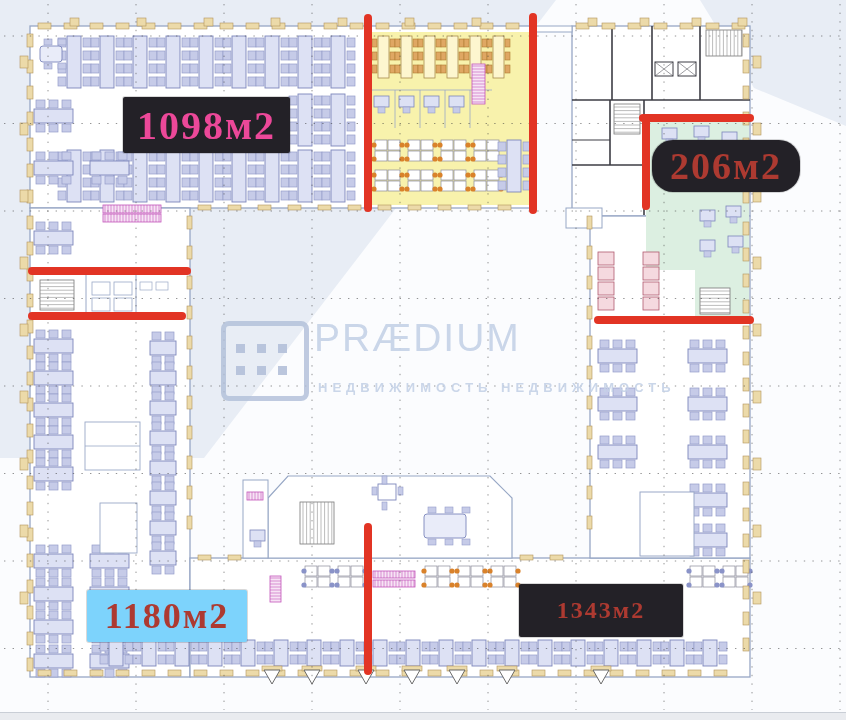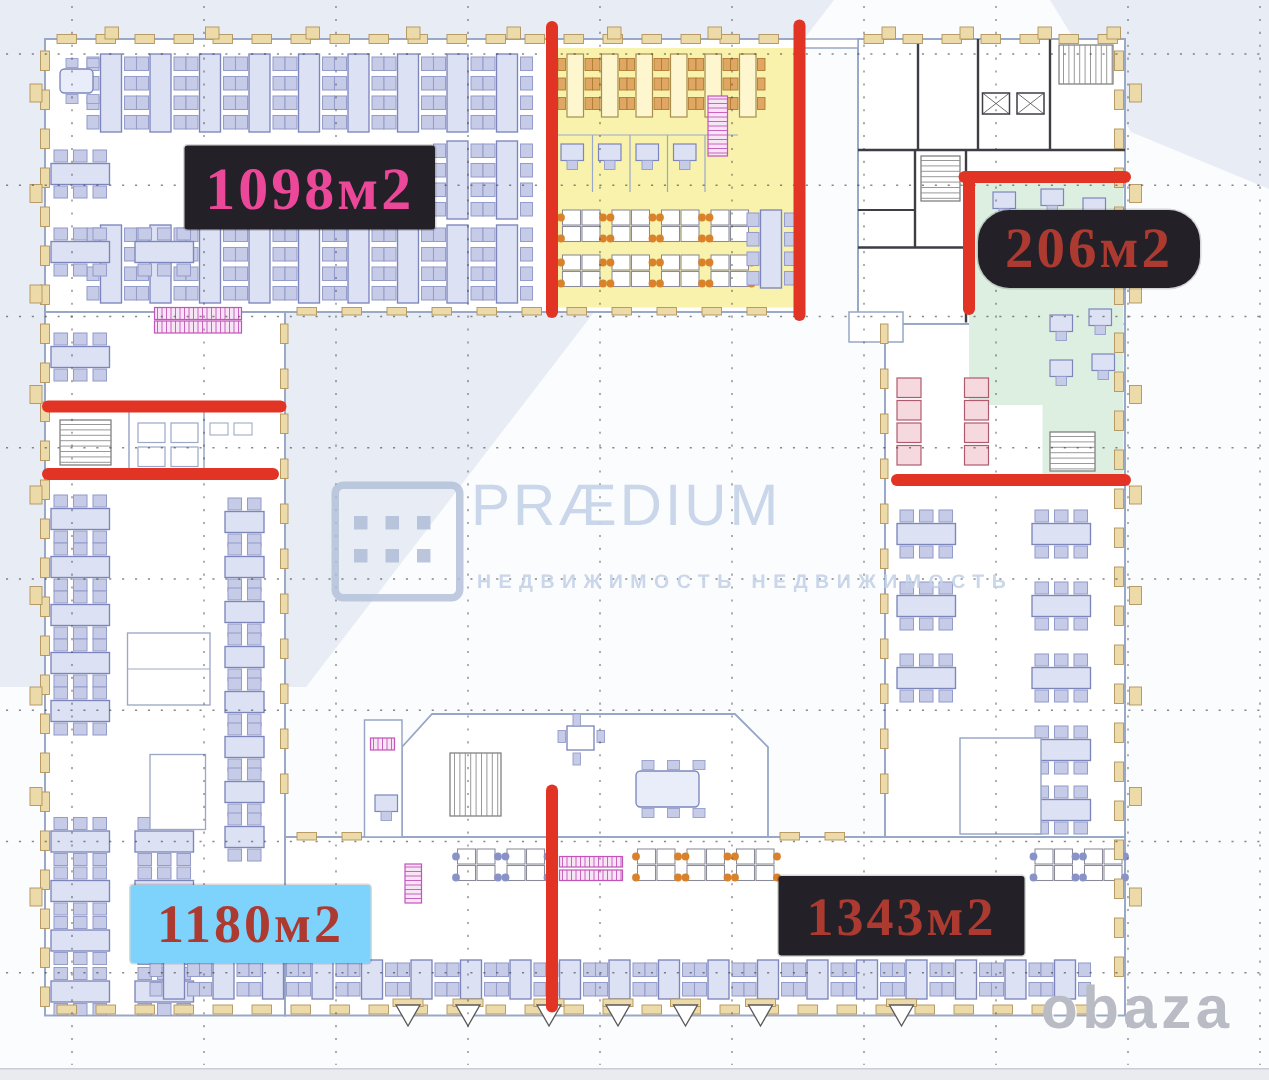--- a/index.html
+++ b/index.html
@@ -8,21 +8,21 @@
   #plan{position:absolute;left:0;top:0;width:846px;height:720px;}
 
   
   .area-label{position:absolute;display:flex;align-items:center;justify-content:center;
       font-family:"Liberation Serif",serif;font-weight:700;letter-spacing:2px;
       border-radius:2px;box-shadow:0 0 0 1px rgba(0,0,0,.15);}
   #lab-1098{left:123px;top:97px;width:167px;height:56px;font-size:40px;}
   #lab-415 {left:372px;top:85px;width:135px;height:55px;font-size:38px;}
   #lab-206 {left:652px;top:140px;width:148px;height:52px;font-size:38px;border-radius:21px;}
   #lab-1180{left:87px;top:590px;width:160px;height:52px;font-size:36px;}
-  #lab-1343{left:519px;top:584px;width:164px;height:53px;font-size:36px;}
+  #lab-1343{left:519px;top:584px;width:164px;height:53px;font-size:24px;}
 
   
   .wm-logo{position:absolute;left:221px;top:321px;width:78px;height:70px;
       border:5px solid rgba(176,190,216,.85);border-radius:8px;opacity:.95;}
   .wm-logo span{position:absolute;width:9px;height:9px;background:rgba(176,190,216,.9);}
   .wm-brand{position:absolute;left:314px;top:316px;white-space:nowrap;
       font-family:Liberation Sans, sans-serif;font-size:39px;font-weight:400;
       letter-spacing:2px;opacity:.9;}
   .wm-sub{position:absolute;left:318px;top:380px;white-space:nowrap;
       font-family:"Liberation Sans",sans-serif;font-size:13px;font-weight:700;
@@ -1201,15 +1201,14 @@
       <span style="left:52px;top:40px"></span>
   </div>
   <div class="wm-brand" style="color: rgb(197, 210, 231);">PRÆDIUM</div>
   <div class="wm-sub" style="color: rgb(197, 210, 231);">НЕДВИЖИМОСТЬ НЕДВИЖИМОСТЬ</div>
 
   <div class="area-label" id="lab-1098" style="background: rgb(35, 33, 39); color: #ec4899;">1098м2</div>
   <div class="area-label" id="lab-206" style="background: rgb(35, 33, 39); color: rgb(173, 58, 49);">206м2</div>
   <div class="area-label" id="lab-1180" style="background: #7dd3fc; color: rgb(173, 58, 49);">1180м2</div>
   <div class="area-label" id="lab-1343" style="background: rgb(35, 33, 39); color: rgb(173, 58, 49);">1343м2</div>
 
-  <div class="obaza" style="color: rgb(185, 188, 196);">obaza</div>
   <div class="bottom-bar"></div>
 </div>
 
 </body></html>

